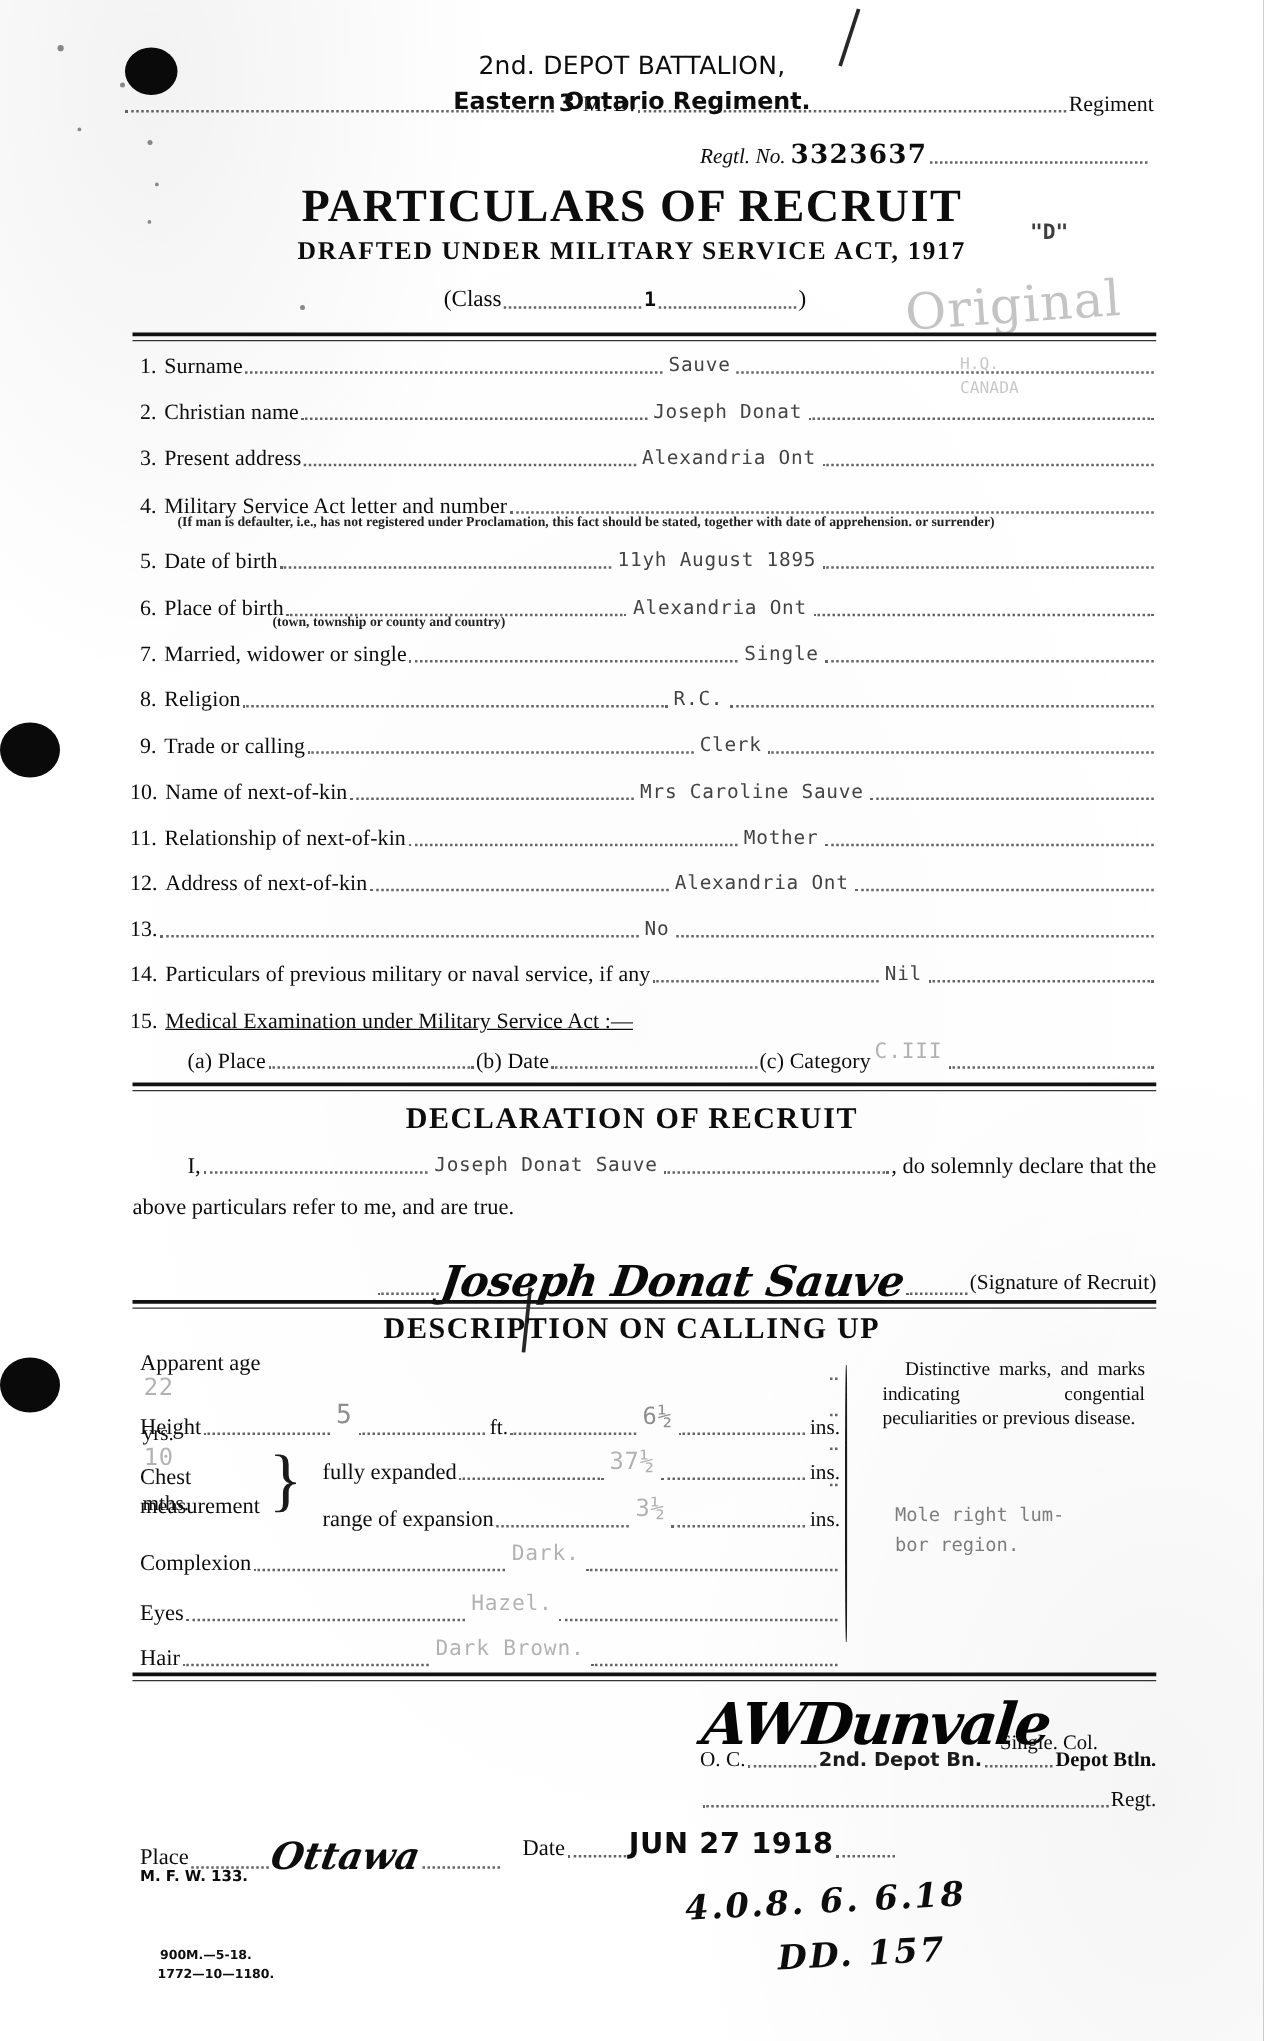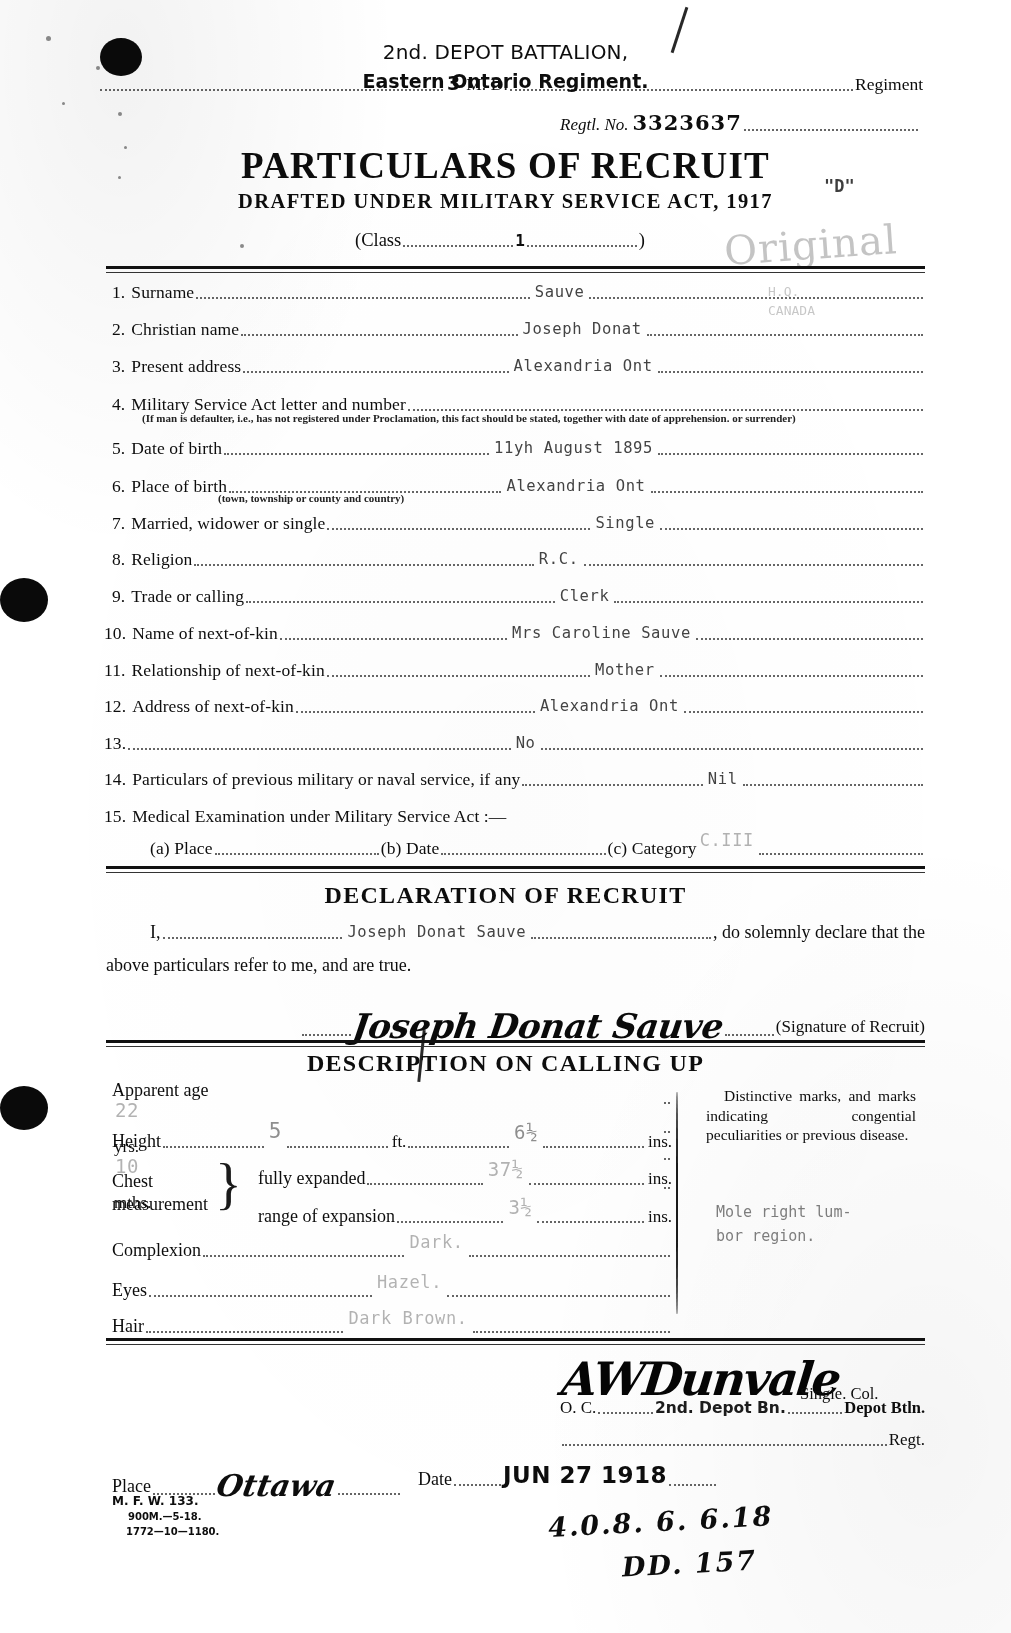--- a/index.html
+++ b/index.html
@@ -276,21 +276,21 @@
     white-space: nowrap;
     position: relative; top: -2px;
   }
   #form-code {
     left: 112px; top: 1494px;
     font-family: "DejaVu Sans", sans-serif;
     font-weight: 700;
     font-size: 12px;
     line-height: 15px;
   }
-  #form-code .c2 { font-size: 10px; padding-left: 16px; display: block; }
+  #form-code .c2 { font-size: 10px; padding-left: 16px; display: block; margin-top: 48px; }
   #form-code .c3 { font-size: 10px; padding-left: 14px; display: block; }
 
   #annot1 {
     left: 548px; top: 1506px;
     font-family: "DejaVu Serif", serif;
     font-style: italic; font-weight: 700;
     font-size: 27px; letter-spacing: 2px;
     transform: rotate(-3deg);
     white-space: nowrap;
   }
@@ -484,21 +484,21 @@
   <div class="row field" style="top:769px;left:104px;">
     <span class="lbl">14.</span>
     <span class="lbl" style="padding-left:6px;">Particulars of previous military or naval service, if any</span>
     <span class="dots"></span>
     <span class="tw">Nil</span>
     <span class="dots"></span>
   </div>
 
   <div class="row field" style="top:806px;left:104px;">
     <span class="lbl">15.</span>
-    <span class="lbl" style="padding-left:6px;">Medical Examination under Military Service Act :—</span>
+    <span class="lbl" style="padding-left:6px;text-decoration:underline;">Medical Examination under Military Service Act :—</span>
   </div>
 
   <div class="row" style="left:150px;right:86px;top:838px;">
     <span class="lbl">(a) Place</span>
     <span class="dots"></span>
     <span class="lbl">(b) Date</span>
     <span class="dots"></span>
     <span class="lbl">(c) Category</span>
     <span class="tw vfaint" style="font-size:17px;position:relative;top:-8px;">C.III</span>
     <span class="dots"></span>

